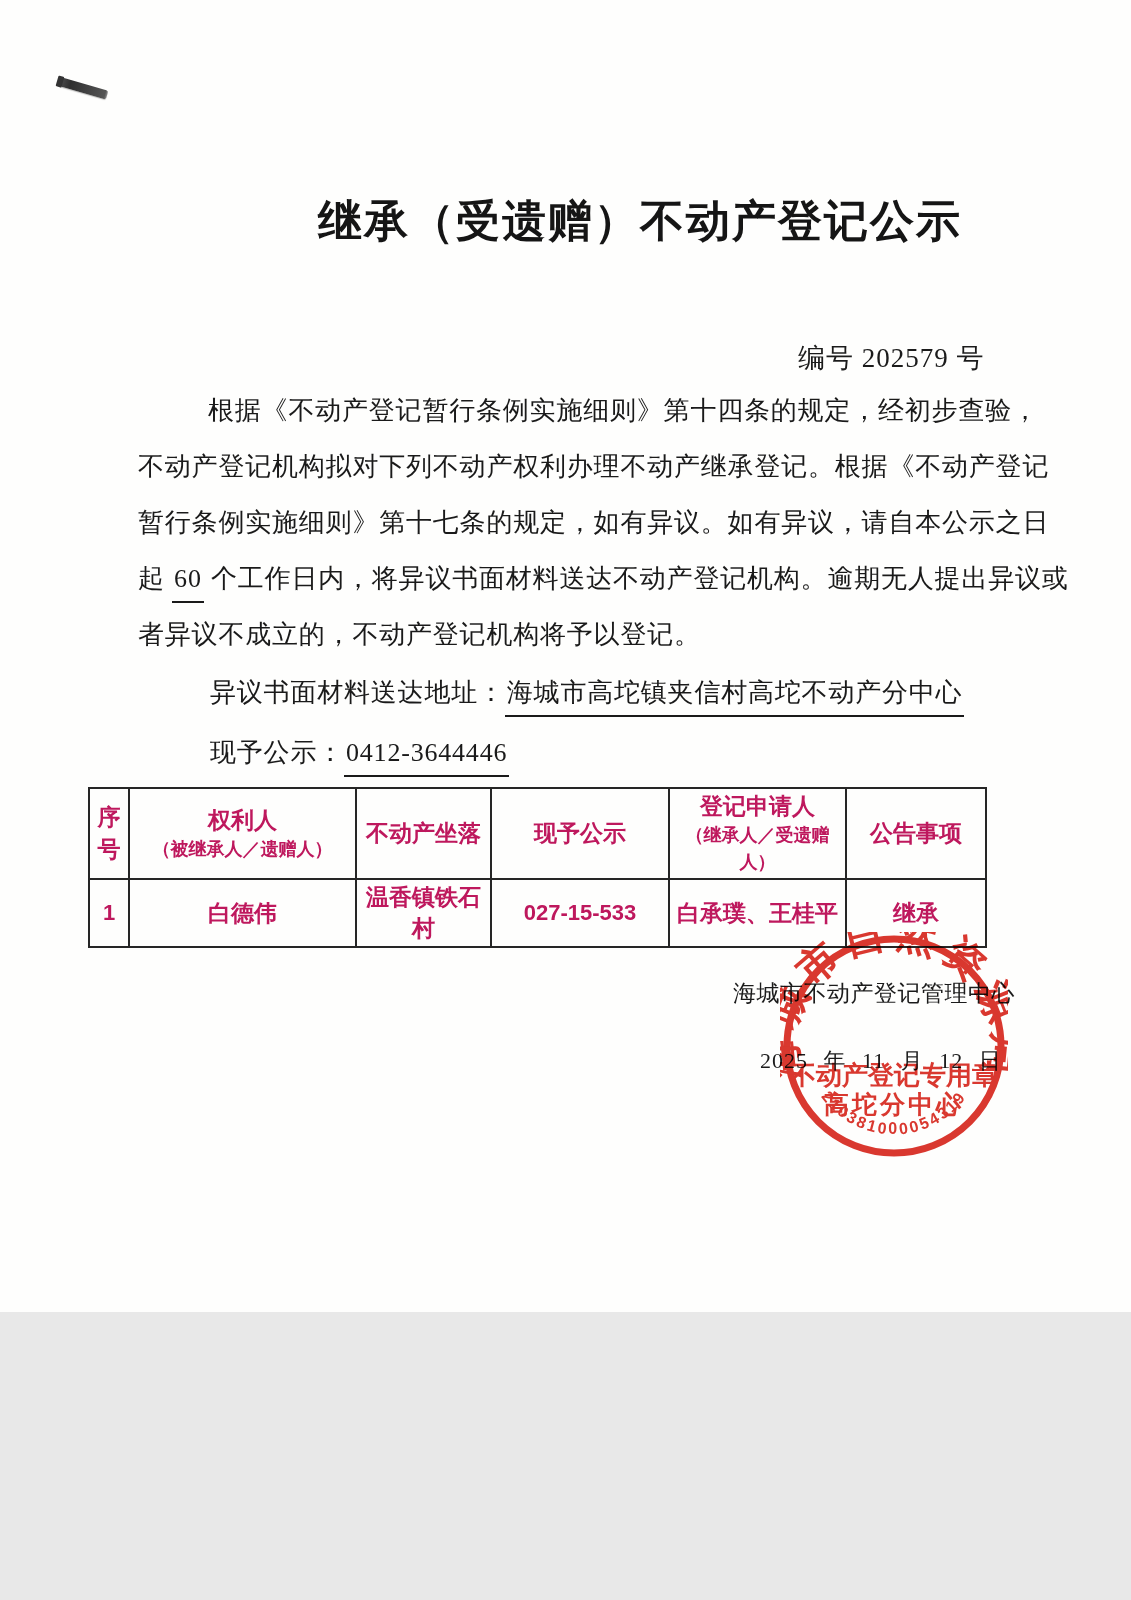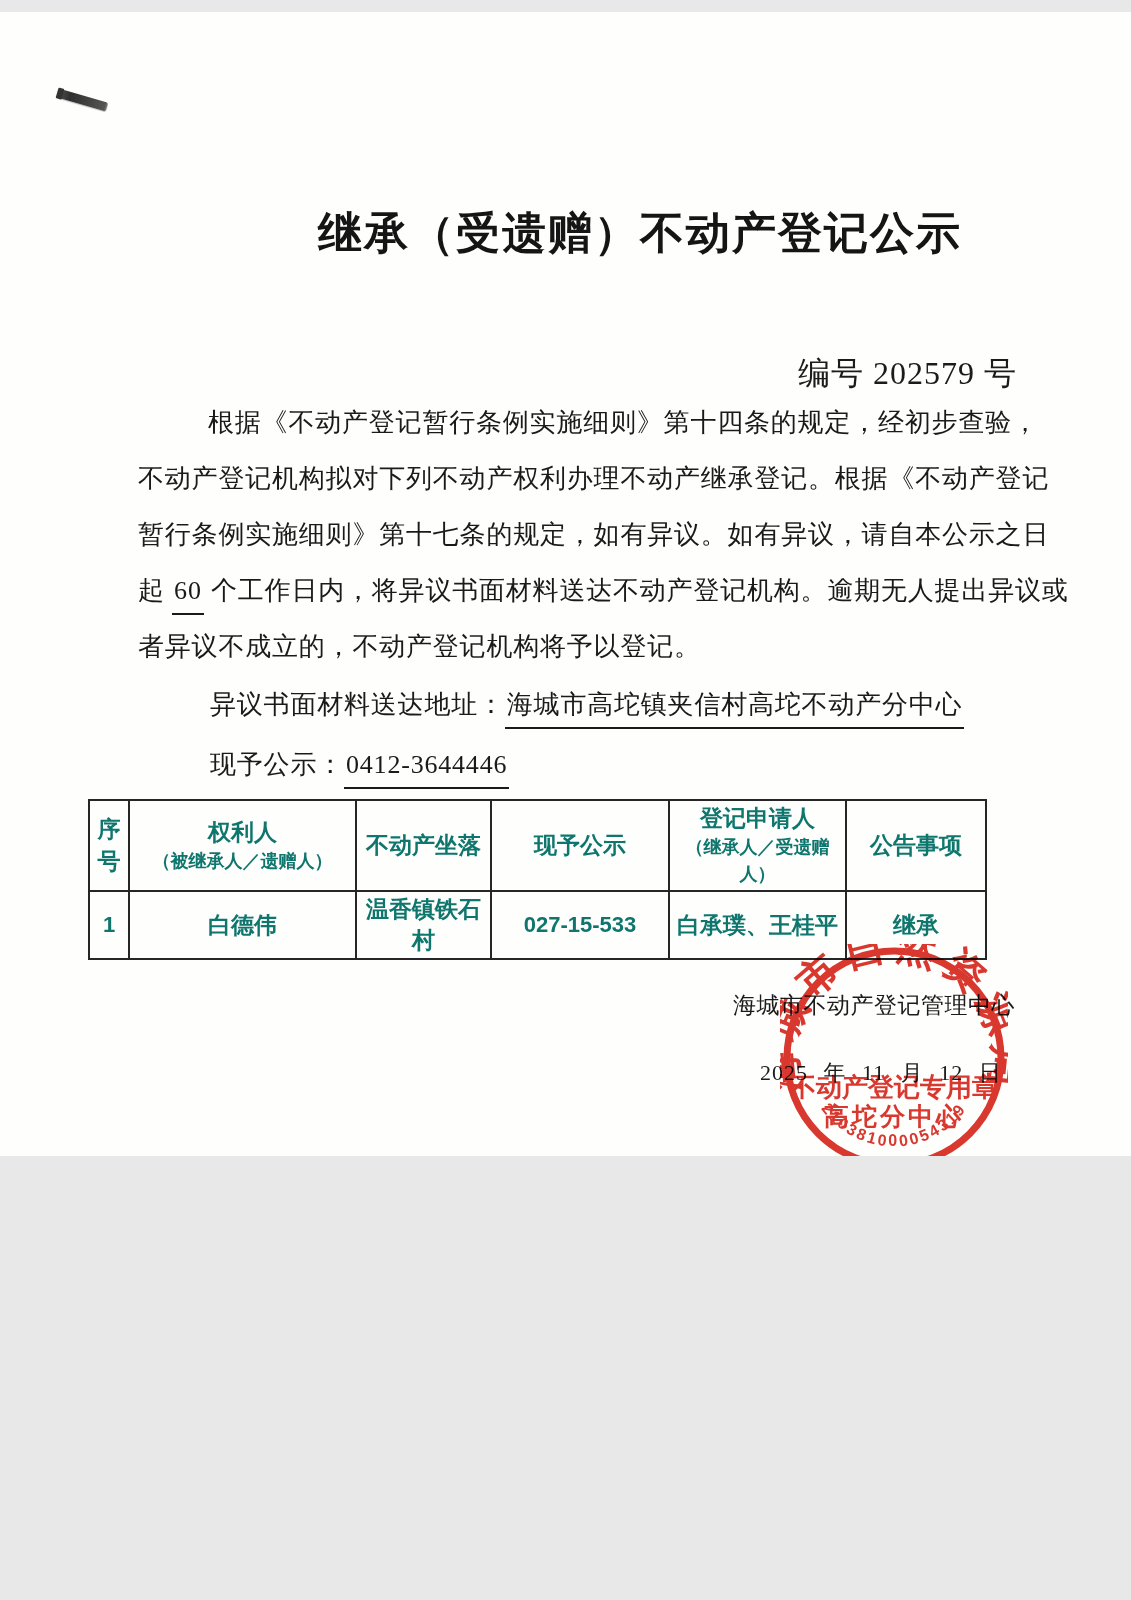--- a/index.html
+++ b/index.html
@@ -1,19 +1,19 @@
 <!DOCTYPE html>
 <html><head>
 <meta charset="utf-8">
 <style>
   html,body{margin:0;padding:0;background:#e8e8e8;}
   .page{
     position:relative;
-    width:1131px;height:1144px;
-    margin:12px auto;
+    width:1131px;height:1312px;
+    margin:0 auto;
     background:#fefefdff;
     overflow:hidden;
     font-family:"Liberation Serif","DejaVu Serif",serif;
     color:#1b1b1b;
   }
   
   .pencil-mark{
     position:absolute;left:60px;top:84px;width:48px;height:9px;
     background:linear-gradient(90deg,#4a4a4a,#2f2f2f 20%,#555 95%,#888);
     border-radius:2px;transform:rotate(16deg);
@@ -28,35 +28,35 @@
     background:linear-gradient(90deg,rgba(120,120,120,.25),rgba(150,150,150,.12) 30%,rgba(130,130,130,.22) 60%,rgba(160,160,160,.10));
     filter:blur(.6px);
   }
   .title{
     position:absolute;left:150px;top:192px;width:980px;
     text-align:center;font-size:44px;font-weight:bold;
     letter-spacing:2px;color:#151515;
   }
   .doc-number{
     position:absolute;left:798px;top:340px;
-    font-size:32px;letter-spacing:1px;
+    font-size:27px;letter-spacing:1px;
   }
   .body-line{
     position:absolute;left:138px;width:900px;
     font-size:26px;letter-spacing:.8px;white-space:nowrap;
     color:#1a1a1a;
   }
   .u{border-bottom:2px solid #1a1a1a;padding:0 2px 8px 2px;}
   .indent-sm{padding-left:70px;}
   .indent-md{padding-left:72px;}
   
   .notice-table{
     position:absolute;left:88px;top:787px;
     border-collapse:collapse;table-layout:fixed;
-    font-size:23px;color:#0f766e;
+    font-size:23px;color:#be185d;
   }
   .notice-table td{
     border:2px solid #262626;
     text-align:center;vertical-align:middle;
     padding:2px 4px;overflow:hidden;
   }
   .notice-table .hdr-row td{height:76px;}
   .notice-table .data-row td{height:54px;font-weight:600;}
   .hdr-main{font-size:23px;font-weight:600;line-height:1.35;}
   .hdr-sub{font-size:18px;font-weight:600;line-height:1.5;}

